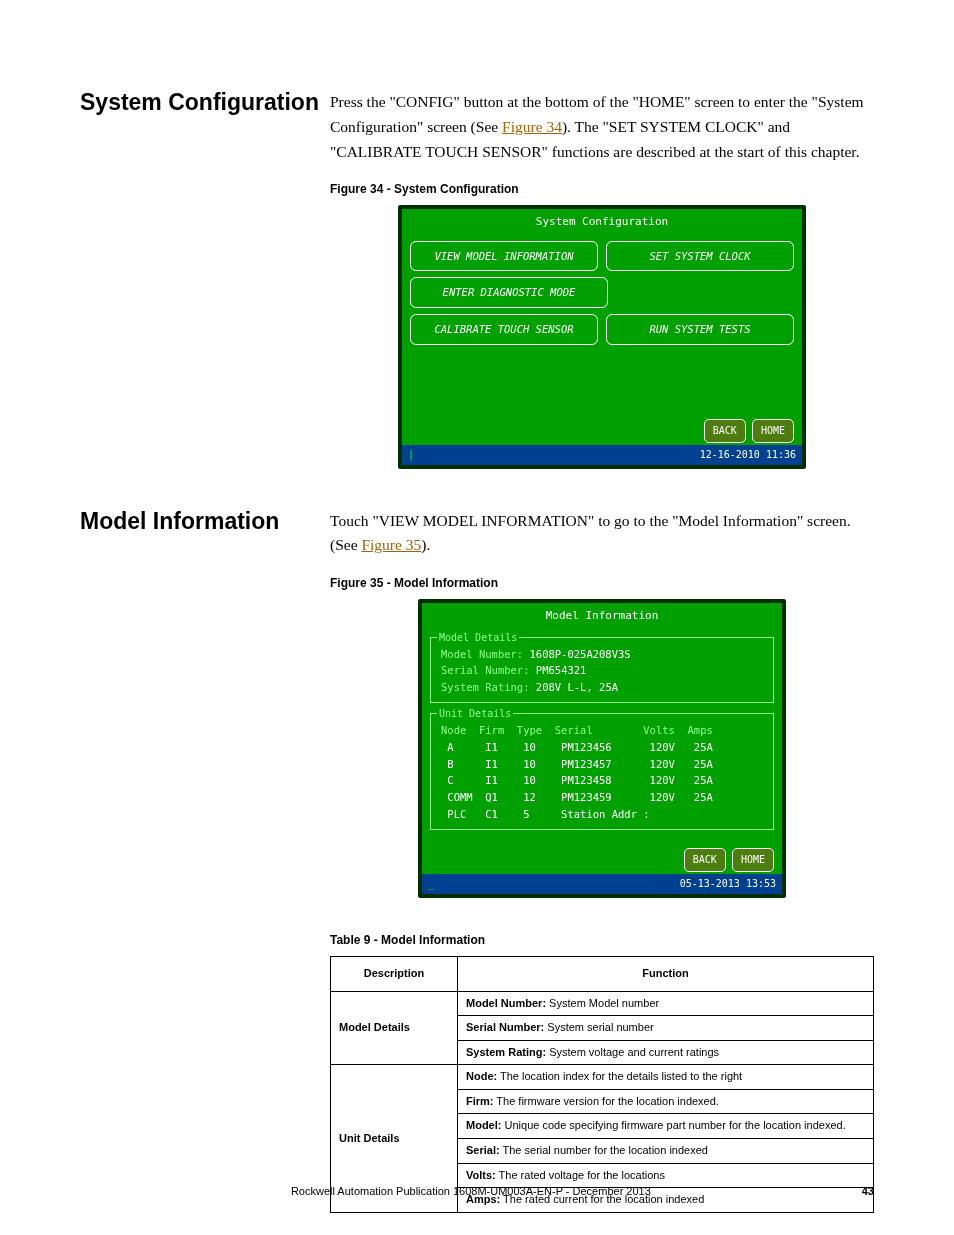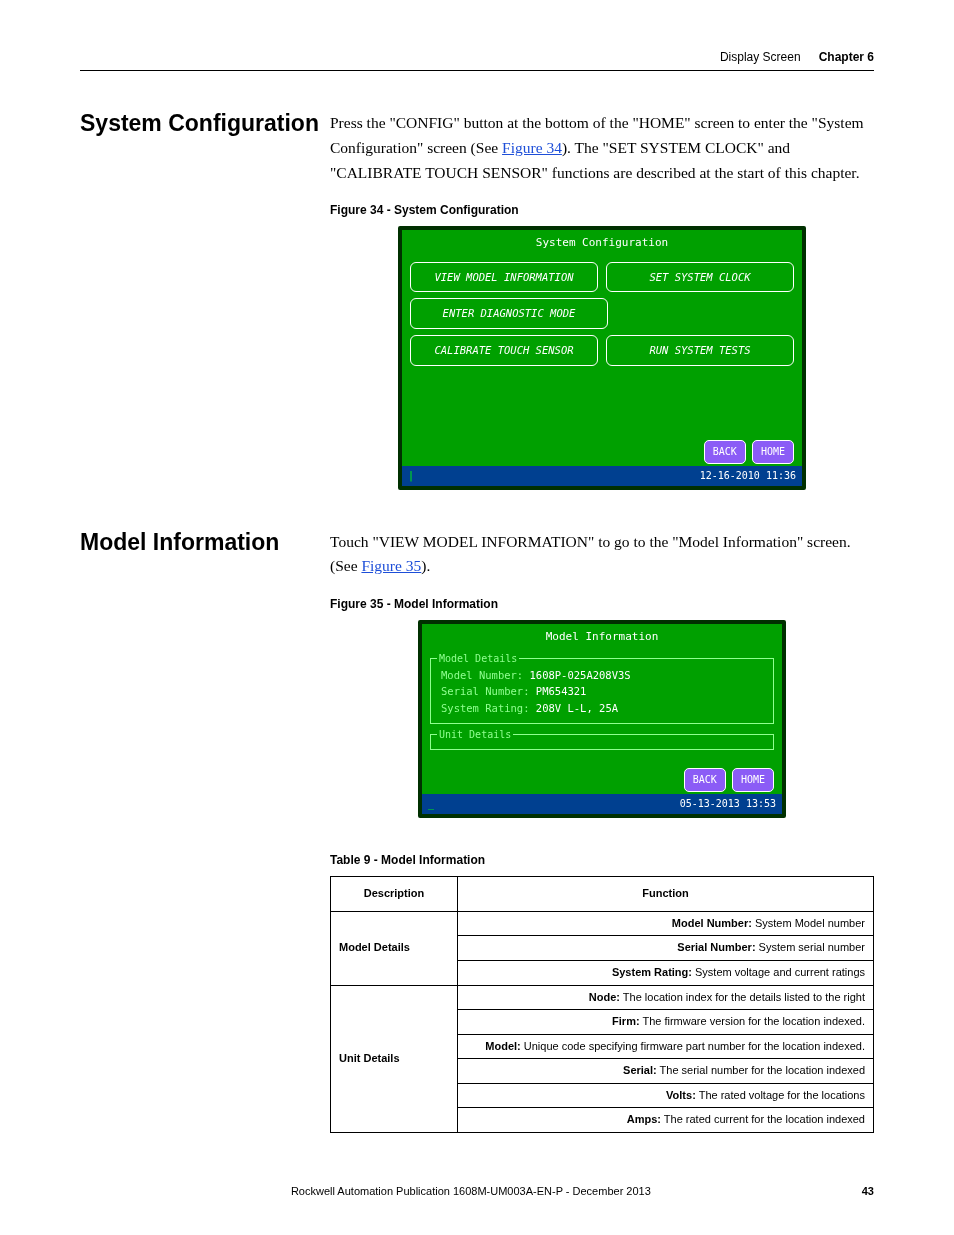--- a/index.html
+++ b/index.html
@@ -36,21 +36,21 @@
     font-family: Arial, Helvetica, sans-serif;
     font-weight: bold;
     font-size: 23px;
     line-height: 1.1;
   }
   .section-body {
     flex: 1;
     font-size: 15.5px;
     line-height: 1.6;
   }
-  .section-body a { color: #1d4ed8; }
+  .section-body a { color: #a16207; }
   .fig-caption {
     font-family: Arial, Helvetica, sans-serif;
     font-weight: bold;
     font-size: 12px;
     margin-top: 4px;
     margin-bottom: 6px;
   }
   .hmi {
     width: 400px;
     margin: 0 auto;
@@ -78,21 +78,21 @@
     display: flex;
     justify-content: flex-end;
     gap: 6px;
     padding: 4px 8px 2px 8px;
   }
   .hmi-sbtn {
     border: 1.5px solid #fff;
     border-radius: 5px;
     padding: 3px 8px;
     font-size: 10px;
-    background: #8b5cf6;
+    background: #4d7c0f;
   }
   .hmi-status {
     background: #004090;
     color: #fff;
     display: flex;
     justify-content: space-between;
     padding: 2px 6px;
     font-size: 10px;
   }
   .hmi-status .marker { color: #00ff00; }
@@ -129,21 +129,20 @@
   table.info th {
     border: 1px solid #000;
     padding: 8px 8px;
     font-weight: bold;
     text-align: center;
   }
   table.info td {
     border: 1px solid #000;
     padding: 3px 8px;
     vertical-align: middle;
-    text-align: right;
   }
   table.info td.rowhead {
     font-weight: bold;
     text-align: left;
     width: 110px;
   }
   .page-footer {
     position: absolute;
     bottom: 38px;
     left: 80px; right: 80px;
@@ -152,24 +151,20 @@
     font-family: Arial, Helvetica, sans-serif;
     font-size: 11px;
   }
   .page-footer .pg { font-weight: bold; text-align: center; }
 </style>
 </head>
 <body>
 
 <div class="page">
 
-  <div class="header">
-    <span class="light">Display Screen</span>
-    <span class="bold">Chapter 6</span>
-  </div>
 
   <div class="section">
     <div class="section-title">System Configuration</div>
     <div class="section-body">
       <p style="margin-top:0">
         <span>Press the "CONFIG" button at the bottom of the "HOME" screen to enter the "System Configuration" screen (See </span><a href="#">Figure 34</a><span>). The "SET SYSTEM CLOCK" and "CALIBRATE TOUCH SENSOR" functions are described at the start of this chapter.</span>
       </p>
       <div class="fig-caption">Figure 34 - System Configuration</div>
 
       <div class="hmi">
@@ -213,20 +208,28 @@
 
           <div class="groupbox">
             <div class="group-legend">Model Details</div>
             <div class="mono-line"><span class="mono-head">Model Number:</span> <span>1608P-025A208V3S</span></div>
             <div class="mono-line"><span class="mono-head">Serial Number:</span> <span>PM654321</span></div>
             <div class="mono-line"><span class="mono-head">System Rating:</span> <span>208V L-L, 25A</span></div>
           </div>
 
           <div class="groupbox">
             <div class="group-legend">Unit Details</div>
+            <div id="unit-table">
+                <div class="mono-line mono-head">Node  Firm  Type  Serial        Volts  Amps </div>
+                <div class="mono-line"> A     I1    10    PM123456      120V   25A  </div>
+                <div class="mono-line"> B     I1    10    PM123457      120V   25A  </div>
+                <div class="mono-line"> C     I1    10    PM123458      120V   25A  </div>
+                <div class="mono-line"> COMM  Q1    12    PM123459      120V   25A  </div>
+                <div class="mono-line"> PLC   C1    5     Station Addr :            </div>
+              </div>
           </div>
 
         </div>
         <div class="hmi-footer">
           <div class="hmi-sbtn">BACK</div>
           <div class="hmi-sbtn">HOME</div>
         </div>
         <div class="hmi-status">
           <span class="marker">_</span>
           <span>05-13-2013 13:53</span>

